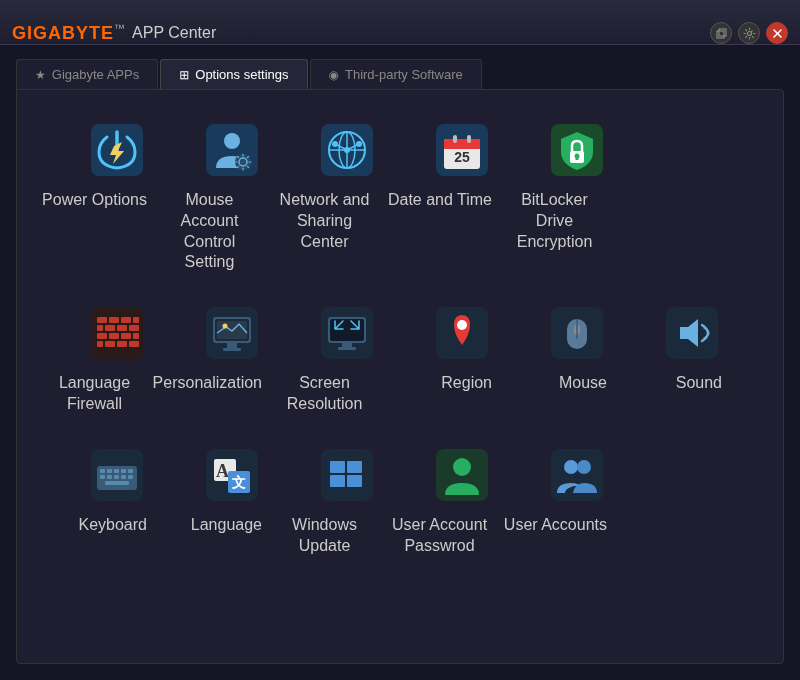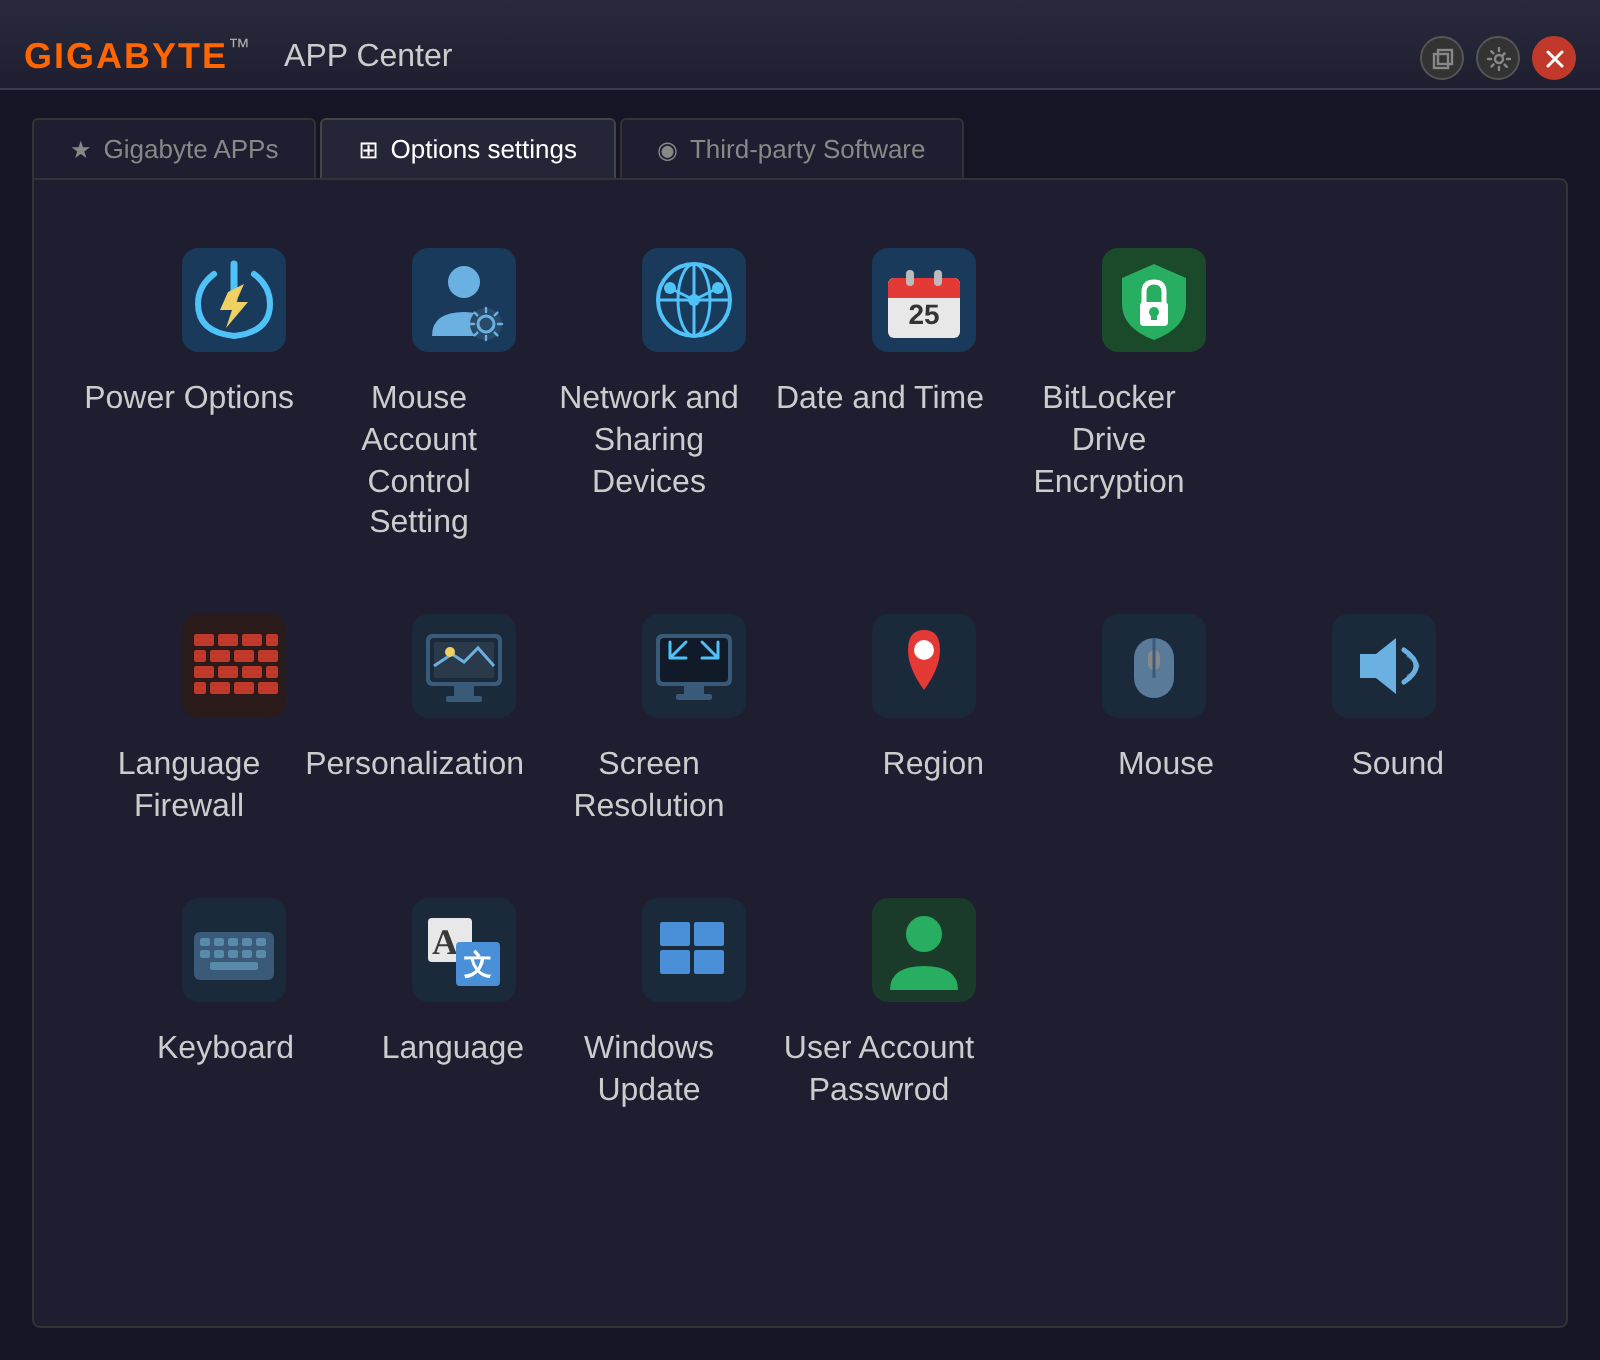--- a/index.html
+++ b/index.html
@@ -9,42 +9,41 @@
       background: #1a1a2e;
       font-family: 'Segoe UI', Arial, sans-serif;
       overflow: hidden;
     }
 
     
     #title-bar {
       background: linear-gradient(180deg, #2a2a3e 0%, #1e1e30 100%);
       height: 45px;
       display: flex;
-      align-items: flex-start;
-      padding: 18px 12px;
+      align-items: flex-end;
+      padding: 0 12px;
       border-bottom: 1px solid #3a3a50;
     }
     #title-bar .brand {
       display: flex;
       align-items: center;
       flex: 1;
     }
     #title-bar .brand-name {
       color: #fff;
       font-size: 18px;
       font-weight: 700;
       letter-spacing: 1px;
     }
     #title-bar .brand-name span {
       color: #ff6600;
     }
     #title-bar .app-title {
       color: #ccc;
       font-size: 16px;
-      margin-left: 10px;
       font-weight: 300;
     }
     .title-buttons {
       display: flex;
       gap: 6px;
     }
     .title-btn {
       width: 22px;
       height: 22px;
       border-radius: 50%;
@@ -240,21 +239,21 @@
             <line x1="8" y1="26" x2="44" y2="26" stroke="#4fc3f7" stroke-width="1.5"></line>
             <line x1="26" y1="8" x2="26" y2="44" stroke="#4fc3f7" stroke-width="1.5"></line>
 
             <circle cx="26" cy="26" r="3" fill="#4fc3f7"></circle>
             <circle cx="14" cy="20" r="3" fill="#4fc3f7"></circle>
             <circle cx="38" cy="20" r="3" fill="#4fc3f7"></circle>
             <line x1="26" y1="26" x2="14" y2="20" stroke="#4fc3f7" stroke-width="1.5"></line>
             <line x1="26" y1="26" x2="38" y2="20" stroke="#4fc3f7" stroke-width="1.5"></line>
           </svg>
         </div>
-        <span class="app-label">Network and Sharing Devices</span>
+        <span class="app-label">Network and Sharing Center</span>
       </div>
 
       <div class="app-item">
         <div class="app-icon">
           <svg width="52" height="52" viewBox="0 0 52 52">
             <rect width="52" height="52" rx="8" fill="#1a3a5c"></rect>
 
             <rect x="8" y="15" width="36" height="30" rx="3" fill="#e8e8e8"></rect>
 
             <rect x="8" y="15" width="36" height="10" rx="3" fill="#e53935"></rect>
@@ -458,17 +457,30 @@
           <svg width="52" height="52" viewBox="0 0 52 52">
             <rect width="52" height="52" rx="8" fill="#1a3a2a"></rect>
 
             <circle cx="26" cy="18" r="9" fill="#27ae60"></circle>
             <path d="M9 46 Q9 34 26 34 Q43 34 43 46" fill="#27ae60"></path>
           </svg>
         </div>
         <span class="app-label">User Account Passwrod</span>
       </div>
 
+      <div class="app-item">
+        <div class="app-icon">
+          <svg width="52" height="52" viewBox="0 0 52 52">
+            <rect width="52" height="52" rx="8" fill="#1a2a3a"></rect>
+
+            <circle cx="20" cy="18" r="7" fill="#5a9ad9"></circle>
+            <path d="M6 44 Q6 34 20 34 Q28 34 30 38 Q24 36 20 38 Q14 40 14 44" fill="#5a9ad9"></path>
+            <circle cx="33" cy="18" r="7" fill="#4a8ac9"></circle>
+            <path d="M22 44 Q24 34 33 34 Q46 34 46 44" fill="#4a8ac9"></path>
+          </svg>
+        </div>
+        <span class="app-label">User Accounts</span>
+      </div>
 
     </div>
 
   </div>
 </div>
 
 </body></html>

